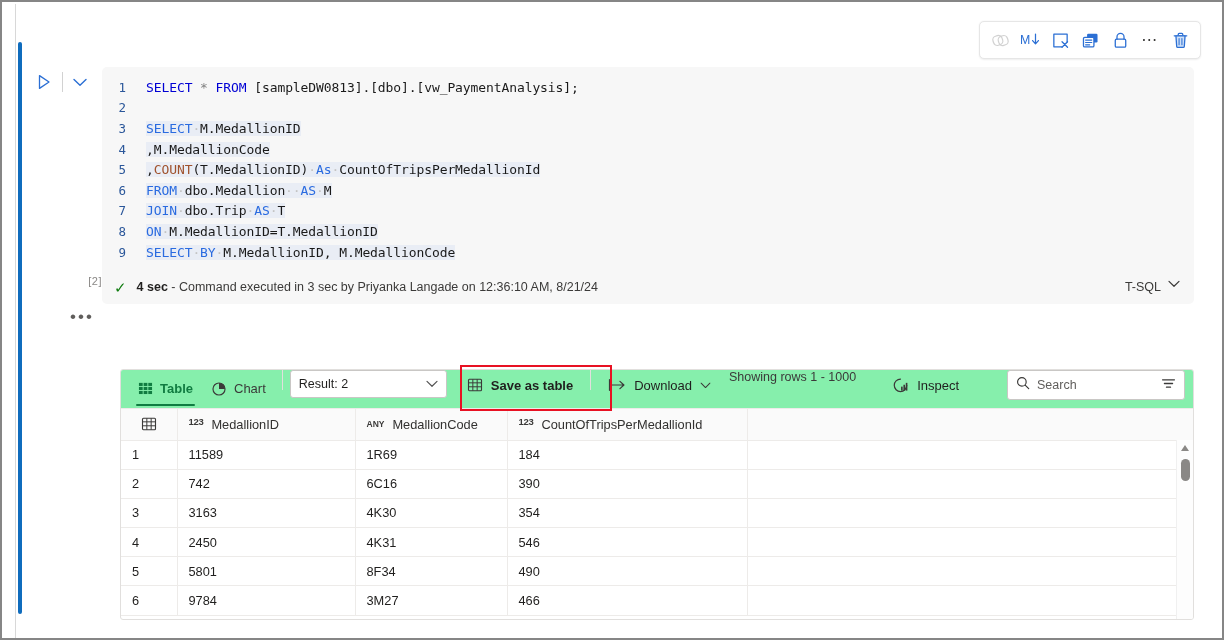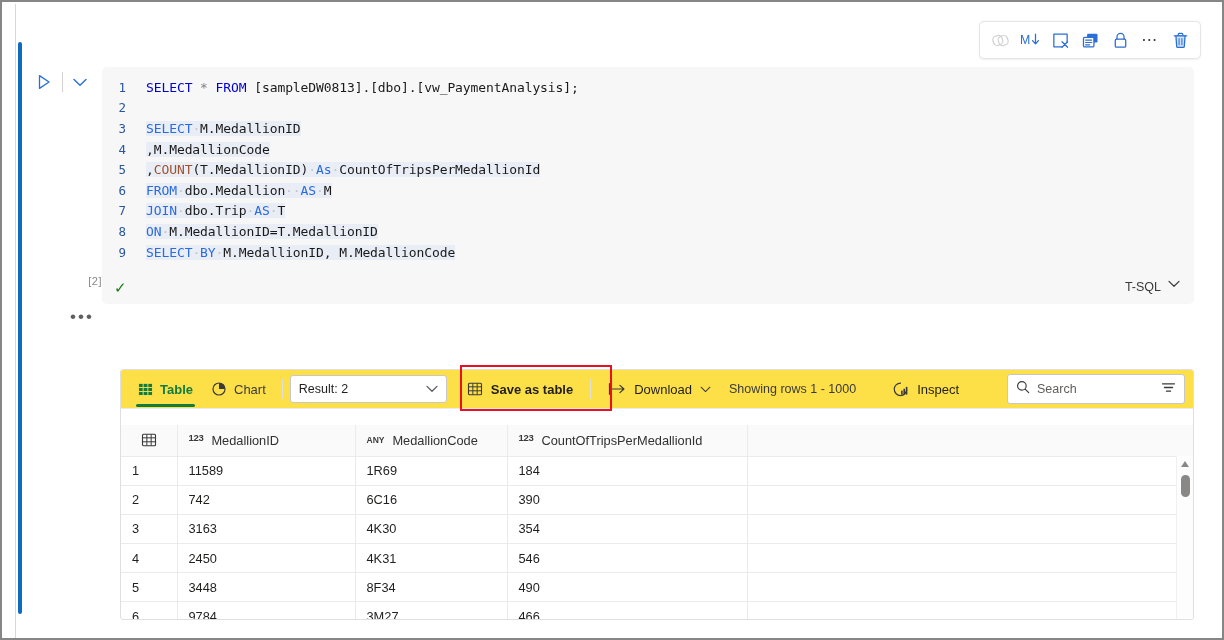--- a/index.html
+++ b/index.html
@@ -107,22 +107,22 @@
   .msg-chev { color:#3b3a39; width:14px; display:flex; justify-content:center; }
   .msg-ico  { color:#3b3a39; display:flex; }
   .msg-label { font-size:14.5px; font-weight:600; color:#201f1e; }
 
   
   .results {
     position:absolute; left:118px; top:367px; width:1074px; height:251px;
     border:1px solid #e1dfdd; border-radius:3px; background:#fff; overflow:hidden;
   }
   .res-toolbar {
-    height:39px; display:flex; align-items:center; padding:0 8px;
-    border-bottom:1px solid #edebe9; background:#fde047; gap:0;
+    height:39px; display:flex; align-items:flex-start; padding:0 8px;
+    border-bottom:1px solid #edebe9; background:#86efac; gap:0;
   }
   .rt-tab {
     display:flex; align-items:center; gap:7px; height:37px; padding:0 9px;
     font-size:13px; color:#3b3a39; cursor:pointer; position:relative;
   }
   .rt-tab.active { color:#107c41; font-weight:600; }
   .rt-tab.active::after{
     content:""; position:absolute; left:7px; right:7px; bottom:1px; height:2.5px;
     background:#107c41; border-radius:2px;
   }
@@ -144,21 +144,21 @@
     border-radius:3px; display:flex; align-items:center; padding:0 8px; gap:7px;
     background:#fff;
   }
   .rt-search input {
     border:0; outline:0; flex:1; font-size:12.5px; color:#201f1e;
     font-family:"Liberation Sans", sans-serif; background:transparent; min-width:0;
   }
   .rt-search input::placeholder { color:#605e5c; }
 
   
-  .grid-wrap { position:relative; height:212px; overflow:hidden;margin-top:16px; }
+  .grid-wrap { position:relative; height:212px; overflow:hidden; }
   table.grid { border-collapse:collapse; width:1072px; table-layout:fixed; }
   table.grid th, table.grid td {
     border-right:1px solid #edebe9; border-bottom:1px solid #edebe9;
     height:29.2px; padding:0 11px; text-align:left;
     font-size:12.8px; font-weight:400; color:#201f1e; overflow:hidden;
     white-space:nowrap;
   }
   table.grid thead th { background:#fafafa; height:31px; color:#323130; }
   .c-idx { width:56px; }
   .c-a   { width:178px; }
@@ -300,20 +300,21 @@
         </div>
         <div class="code-line">
           <span class="ln">9</span>
           <span class="ctext hl"><span class="kw2">SELECT</span><span class="dot">·</span><span class="kw2">BY</span><span class="dot">·</span><span class="pn">M.MedallionID, M.MedallionCode</span></span>
         </div>
       </div>
   </div>
 
   <div class="statusbar">
     <span class="check">✓</span>
+    <span class="status-text"><b>4 sec</b><span> - Command executed in 3 sec by Priyanka Langade on 12:36:10 AM, 8/21/24</span></span>
     <span class="lang-pick">
       <span>T-SQL</span>
       <svg width="12" height="8" viewBox="0 0 12 8">
         <path d="M1 1.4 L6 6.3 L11 1.4" fill="none" stroke="#3b3a39" stroke-width="1.2" stroke-linecap="round" stroke-linejoin="round"></path>
       </svg>
     </span>
   </div>
 
 
   <div class="results">
@@ -466,21 +467,21 @@
             </tr>
             <tr>
               <td class="c-idx">4</td>
               <td class="c-a">2450</td>
               <td class="c-b">4K31</td>
               <td class="c-c">546</td>
               <td class="c-rest"></td>
             </tr>
             <tr>
               <td class="c-idx">5</td>
-              <td class="c-a">3448</td>
+              <td class="c-a">5801</td>
               <td class="c-b">8F34</td>
               <td class="c-c">490</td>
               <td class="c-rest"></td>
             </tr>
             <tr>
               <td class="c-idx">6</td>
               <td class="c-a">9784</td>
               <td class="c-b">3M27</td>
               <td class="c-c">466</td>
               <td class="c-rest"></td>

